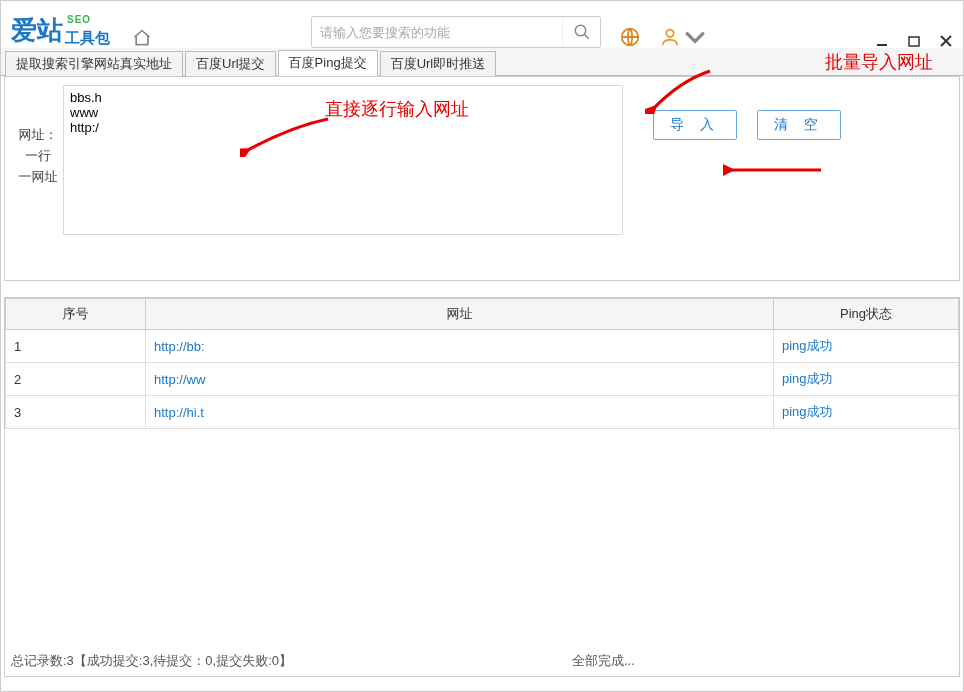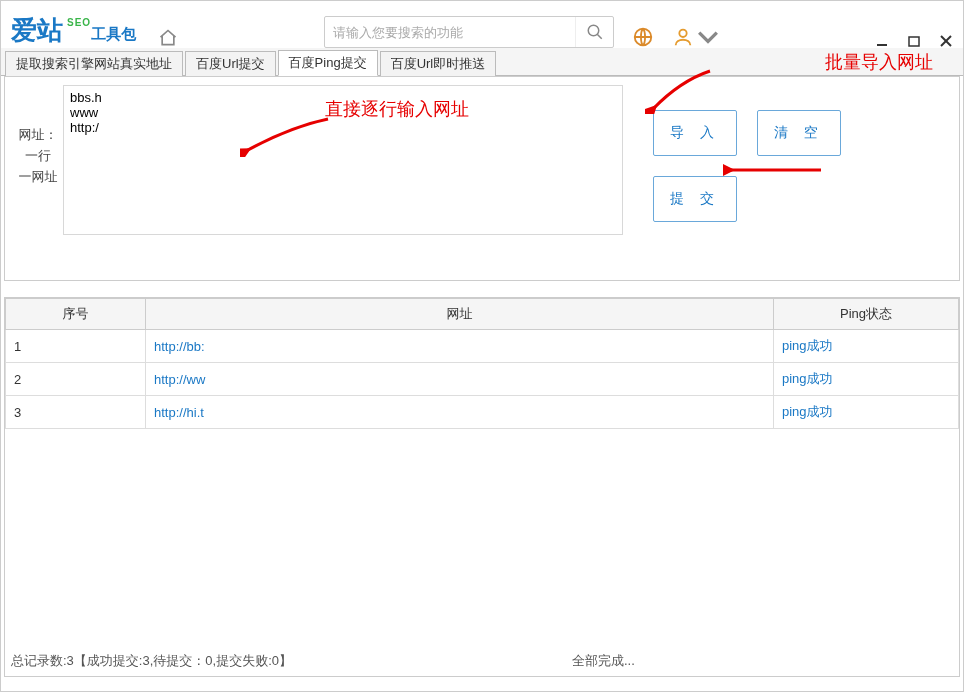--- a/index.html
+++ b/index.html
@@ -146,21 +146,21 @@
       padding-left: 30px;
       padding-top: 25px;
       position: relative;
     }
     .btn {
       display: inline-block;
       min-width: 68px;
       border: 1px solid #6aa8da;
       background: #fff;
       color: #1a78c5;
-      padding: 13px 16px;
+      padding: 5px 16px;
       font-size: 14px;
       letter-spacing: 6px;
       text-align: center;
       cursor: pointer;
       border-radius: 2px;
     }
     .btn-row { display:flex; gap:20px; margin-bottom:20px; }
     .delay-row { display:flex; align-items:center; gap:6px; margin-top: 12px; font-size:13px; color:#444;}
     .dropdown {
       border: 1px solid #aaa;
@@ -246,21 +246,21 @@
     .footer-center { margin-left: 280px; }
   </style>
 </head>
 <body>
 
 <div class="topbar">
   <div class="logo">
     <div class="logo-wrap">
       <div class="logo-row1">
         <span class="logo-a">爱站</span>
-        <span style="display:flex;align-items:flex-start;margin-left:2px;">
+        <span style="display:flex;flex-direction:column;align-items:flex-start;margin-left:2px;">
           <span class="logo-seo">SEO</span>
           <span class="logo-sub">工具包</span>
         </span>
       </div>
     </div>
   </div>
   <svg class="home-icon" viewBox="0 0 24 24">
     <path d="M3 11 L12 3 L21 11 M5 10 V20 H19 V10"></path>
   </svg>
 
@@ -329,23 +329,20 @@
     </div>
     <div class="textarea-wrap">
       <textarea style="">bbs.h
 www
 http:/</textarea>
     </div>
     <div class="right-controls">
       <div class="btn-row">
         <span class="btn">导 入</span>
         <span class="btn">清 空</span>
-      </div>
-      <div class="btn-row">
-        <span class="btn">提 交</span>
       </div>
     </div>
   </div>
 
   <div class="annot-red1">直接逐行输入网址</div>
 
   <svg class="arrow1" viewBox="0 0 90 40">
     <defs>
         <marker id="ah1" markerWidth="8" markerHeight="8" refX="2" refY="4" orient="auto">
           <path d="M8 0 L0 4 L8 8 Z" fill="#e60000"></path>

